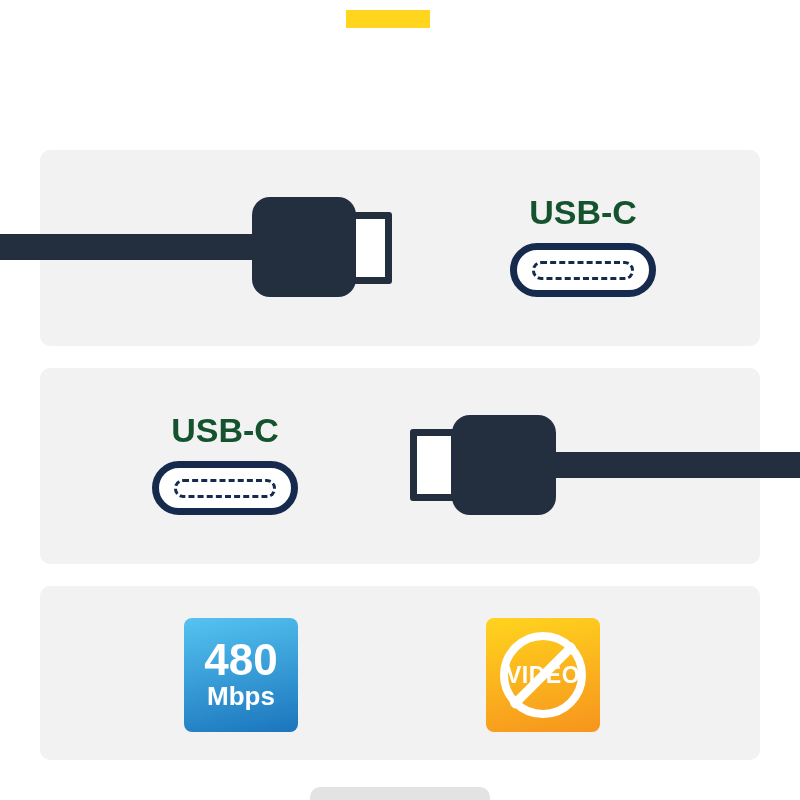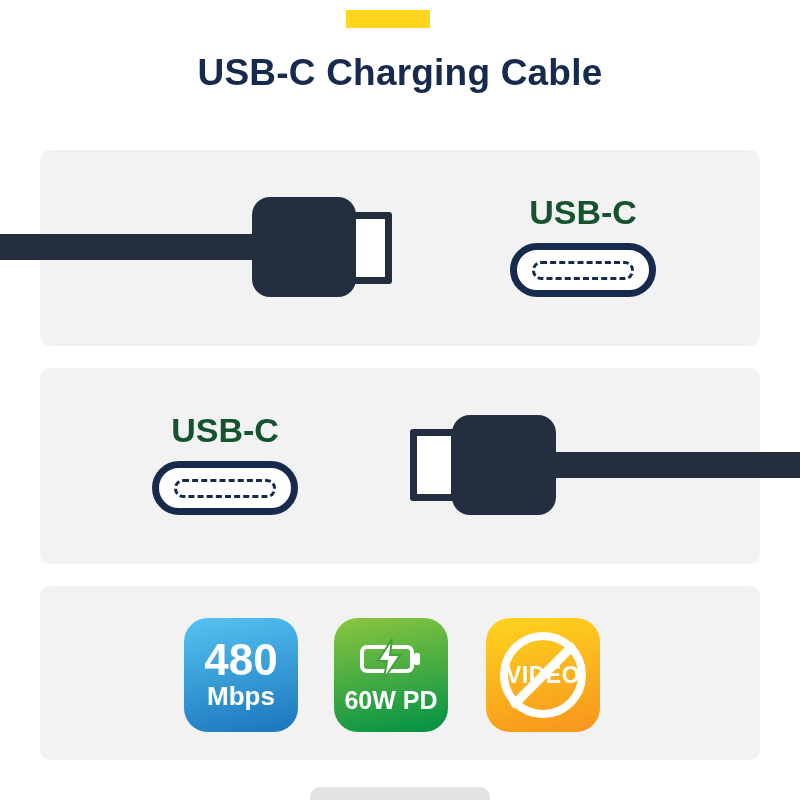--- a/index.html
+++ b/index.html
@@ -42,21 +42,21 @@
     margin:12px auto 0;width:146px;height:54px;border:7px solid #152A4D;
     border-radius:27px;background:#fff;box-sizing:border-box;
     display:flex;align-items:center;justify-content:center;
   }
   .port-pins{
     width:102px;height:19px;border:3px dashed #152A4D;border-radius:9px;box-sizing:border-box;
   }
 
   
   .badge{
-    position:absolute;top:32px;width:114px;height:114px;border-radius:24px;color:#fff;
+    position:absolute;top:32px;width:114px;height:114px;border-radius:8px;color:#fff;
     display:flex;flex-direction:column;align-items:center;justify-content:center;
   }
   .badge-blue{left:144px;background:linear-gradient(168deg,#55C3F1 0%,#1B75BC 100%);}
   .badge-green{left:294px;background:linear-gradient(168deg,#8CC63F 0%,#009145 100%);}
   .badge-yellow{left:446px;background:linear-gradient(168deg,#FFD41E 0%,#F7941D 100%);}
   .badge-num{font-size:44px;font-weight:700;line-height:1.02;}
   .badge-sub{font-size:26px;font-weight:700;line-height:1.15;}
   .badge-label{font-size:25px;font-weight:700;margin-top:2px;}
   .battery-svg{display:block;margin:2px auto 4px;}
 
@@ -73,21 +73,20 @@
     background:#E3E3E4;border-radius:10px;
   }
 </style>
 </head>
 <body>
 
 <div class="canvas">
 
   <div class="accent-bar"></div>
 
-  <h1 class="title">USB-C Charging Cable</h1>
 
   <div class="panel panel-top">
     <div class="cable cable-left"></div>
     <div class="connector-shell shell-left"></div>
     <div class="connector-body body-left"></div>
     <div class="port-group pg-right">
       <div class="port-label">USB-C</div>
       <div class="port-icon">
         <div class="port-pins"></div>
       </div>
@@ -106,28 +105,20 @@
     <div class="connector-body body-right"></div>
   </div>
 
   <div class="panel panel-bottom">
 
     <div class="badge badge-blue">
       <div class="badge-num">480</div>
       <div class="badge-sub">Mbps</div>
     </div>
 
-    <div class="badge badge-green">
-      <svg class="battery-svg" width="66" height="42" viewBox="0 0 66 42">
-        <rect x="4" y="9" width="50" height="24" rx="5" fill="none" stroke="#ffffff" stroke-width="4"></rect>
-        <rect x="56" y="15" width="6" height="12" rx="2" fill="#ffffff"></rect>
-        <path d="M34 1 L20 23 H29 L26 41 L42 17 H32 Z" fill="#ffffff" stroke="#3FA23F" stroke-width="2"></path>
-      </svg>
-      <div class="badge-label">60W PD</div>
-    </div>
 
     <div class="badge badge-yellow">
       <div class="no-video-icon">
         <div class="nv-circle"></div>
         <div class="nv-slash"></div>
         <div class="nv-text">VIDEO</div>
       </div>
     </div>
 
   </div>

